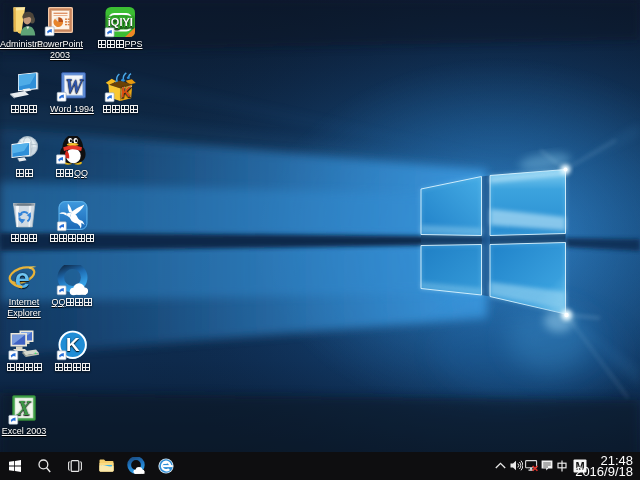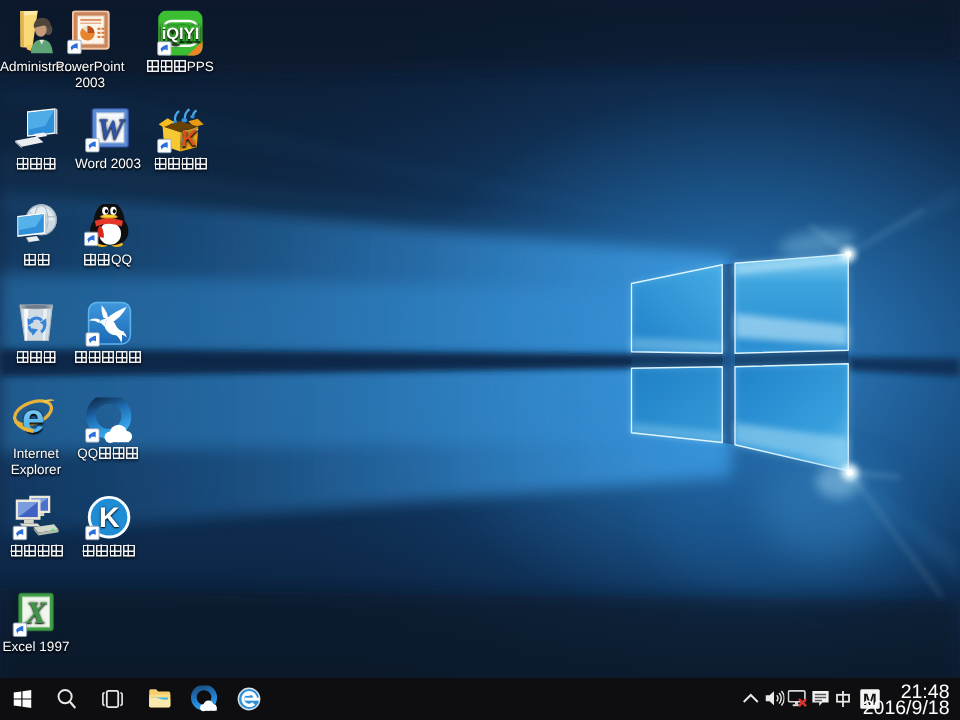--- a/index.html
+++ b/index.html
@@ -1,18 +1,18 @@
 <!DOCTYPE html>
 <html><head><meta charset="utf-8">
 <style>
 html,body{margin:0;padding:0;background:#000;}
 #screen{position:relative;width:640px;height:480px;overflow:hidden;font-family:"Liberation Sans",sans-serif;background:#0b1d36;}
 #wall{position:absolute;left:0;top:0;}
 .cell{position:absolute;width:48px;text-align:center;color:#fff;font-size:9px;line-height:11px;
-  text-shadow:0 1px 1px rgba(0,0,0,.85),0 0 2px rgba(0,0,0,.6);}
+  text-shadow:0 1px 1px rgba(0,0,0,.85),0 0 2px rgba(0,0,0,.6);text-decoration:underline;}
 .cell .ic{display:block;margin:0 auto;}
 .cj{display:inline-block;width:8px;height:8px;margin:0 .5px 0 .5px;vertical-align:-1px;
   box-shadow:inset 0 0 0 1px #f2f2f2;
   background-image:linear-gradient(#f2f2f2,#f2f2f2),linear-gradient(#f2f2f2,#f2f2f2);
   background-size:8px 1px,1px 8px;background-position:0 3.5px,3.5px 0;background-repeat:no-repeat;
   filter:drop-shadow(0 1px 1px rgba(0,0,0,.85));}
 #taskbar{position:absolute;left:0;top:452px;width:640px;height:28px;background:#0e0e10;}
 #clock{position:absolute;right:7px;top:3px;text-align:right;color:#fff;font-size:13px;line-height:11px;}
 </style></head>
 <body>
@@ -254,21 +254,21 @@
 </div>
 <div class="cell" style="left:0;top:394px">
  <svg class="ic" width="32" height="32">
   <rect x="4.5" y="1.5" width="23" height="25" rx="1.5" fill="#3e9e46"></rect>
   <rect x="4.5" y="1.5" width="23" height="25" rx="1.5" fill="none" stroke="#2e7a34" stroke-width="0.6"></rect>
   <rect x="7" y="4" width="18" height="20" fill="#f2f7ee"></rect>
   <rect x="7" y="4" width="18" height="20" fill="none" stroke="#bcd8b8" stroke-width="0.7"></rect>
   <text x="16" y="21" font-family="Liberation Serif,serif" font-weight="bold" font-style="italic" font-size="21" fill="#3e9646" text-anchor="middle">X</text>
   <use href="#scut" x="0.5" y="21"></use>
  </svg>
- <div>Excel 1997</div>
+ <div>Excel 2003</div>
 </div>
 <div class="cell" style="left:36px;top:7px">
  <svg class="ic" width="32" height="32">
   <rect x="4" y="0" width="25" height="26" rx="2" fill="#c9855c"></rect>
   <rect x="4.6" y="0.6" width="23.8" height="24.8" rx="1.6" fill="none" stroke="#f2c9a8" stroke-width="1.2"></rect>
   <rect x="7.5" y="3.5" width="18" height="19" fill="#fdf4ea"></rect>
   <rect x="7.5" y="3.5" width="18" height="19" fill="none" stroke="#d9a882" stroke-width="0.7"></rect>
   <rect x="9.5" y="5.6" width="14" height="1.4" fill="#e09468"></rect>
   <rect x="9.5" y="8" width="14" height="1" fill="#eab28e"></rect>
   <circle cx="14.3" cy="15" r="4.8" fill="#e8e0d4"></circle>
@@ -288,21 +288,21 @@
 </div>
 <div class="cell" style="left:48px;top:72px">
  <svg class="ic" width="32" height="32">
   <rect x="5.5" y="0.5" width="24" height="25.5" rx="1.5" fill="#5b8ad4"></rect>
   <rect x="5.5" y="0.5" width="24" height="25.5" rx="1.5" fill="none" stroke="#33549e" stroke-width="0.8"></rect>
   <rect x="8.3" y="3.2" width="18.4" height="20" fill="#f4f7fb"></rect>
   <rect x="8.3" y="3.2" width="18.4" height="20" fill="none" stroke="#a9bede" stroke-width="0.7"></rect>
   <text x="17.8" y="20.5" font-family="Liberation Serif,serif" font-weight="bold" font-style="italic" font-size="20" fill="#2d53a8" text-anchor="middle">W</text>
   <use href="#scut" x="0.8" y="20"></use>
  </svg>
- <div>Word 2003</div>
+ <div>Word 1994</div>
 </div>
 <div class="cell" style="left:48px;top:136px">
  <svg class="ic" width="32" height="32">
   <ellipse cx="12.1" cy="26.8" rx="4" ry="1.9" fill="#e8b616"></ellipse>
   <ellipse cx="21.9" cy="26.8" rx="4" ry="1.9" fill="#e8b616"></ellipse>
   <path d="M16.8,-1.2 C23,-1.2 26.6,4.6 27.2,11.5 C29.8,13.8 30,19 29,21.6 C27.4,25.6 22.6,27.6 16.8,27.6 C11,27.6 6.2,25.6 4.6,21.6 C3.6,19 3.8,13.8 6.4,11.5 C7,4.6 10.6,-1.2 16.8,-1.2 Z" fill="#0f0f0f"></path>
   <ellipse cx="17.4" cy="19.8" rx="7.3" ry="7.4" fill="#ffffff"></ellipse>
   <ellipse cx="14.2" cy="4.6" rx="2.1" ry="2.7" fill="#ffffff"></ellipse>
   <ellipse cx="19.6" cy="4.6" rx="2.1" ry="2.7" fill="#ffffff"></ellipse>
   <ellipse cx="14.9" cy="4.9" rx="1" ry="1.4" fill="#000"></ellipse>

